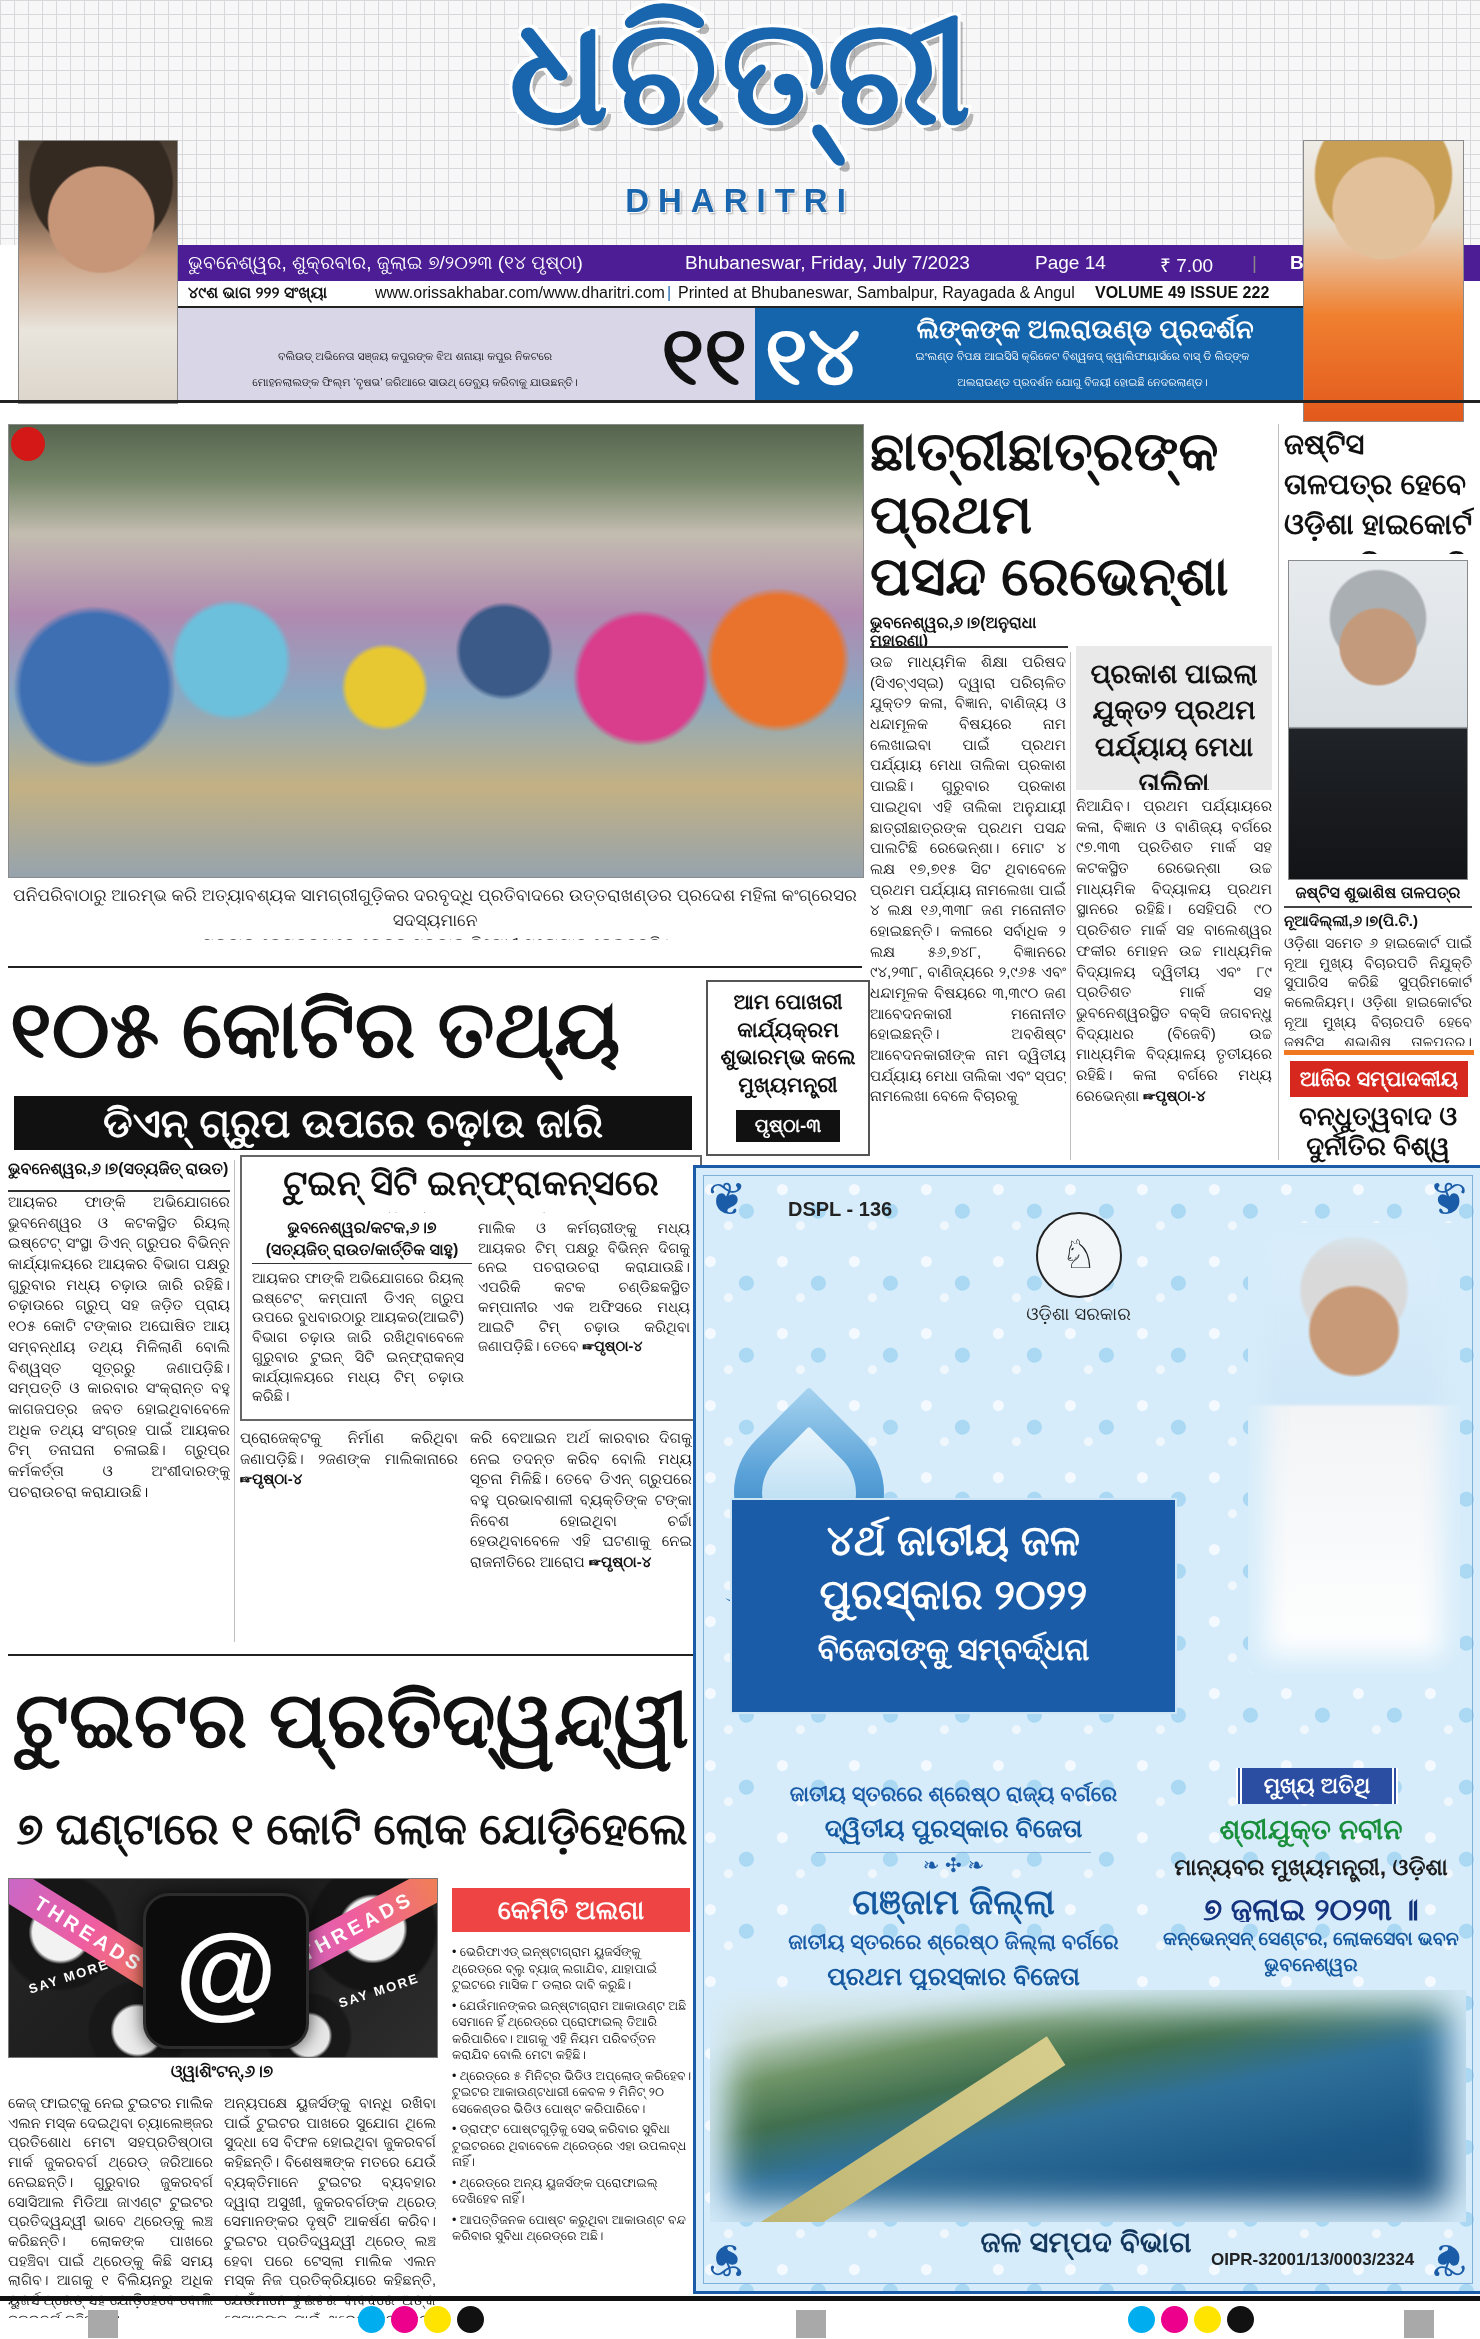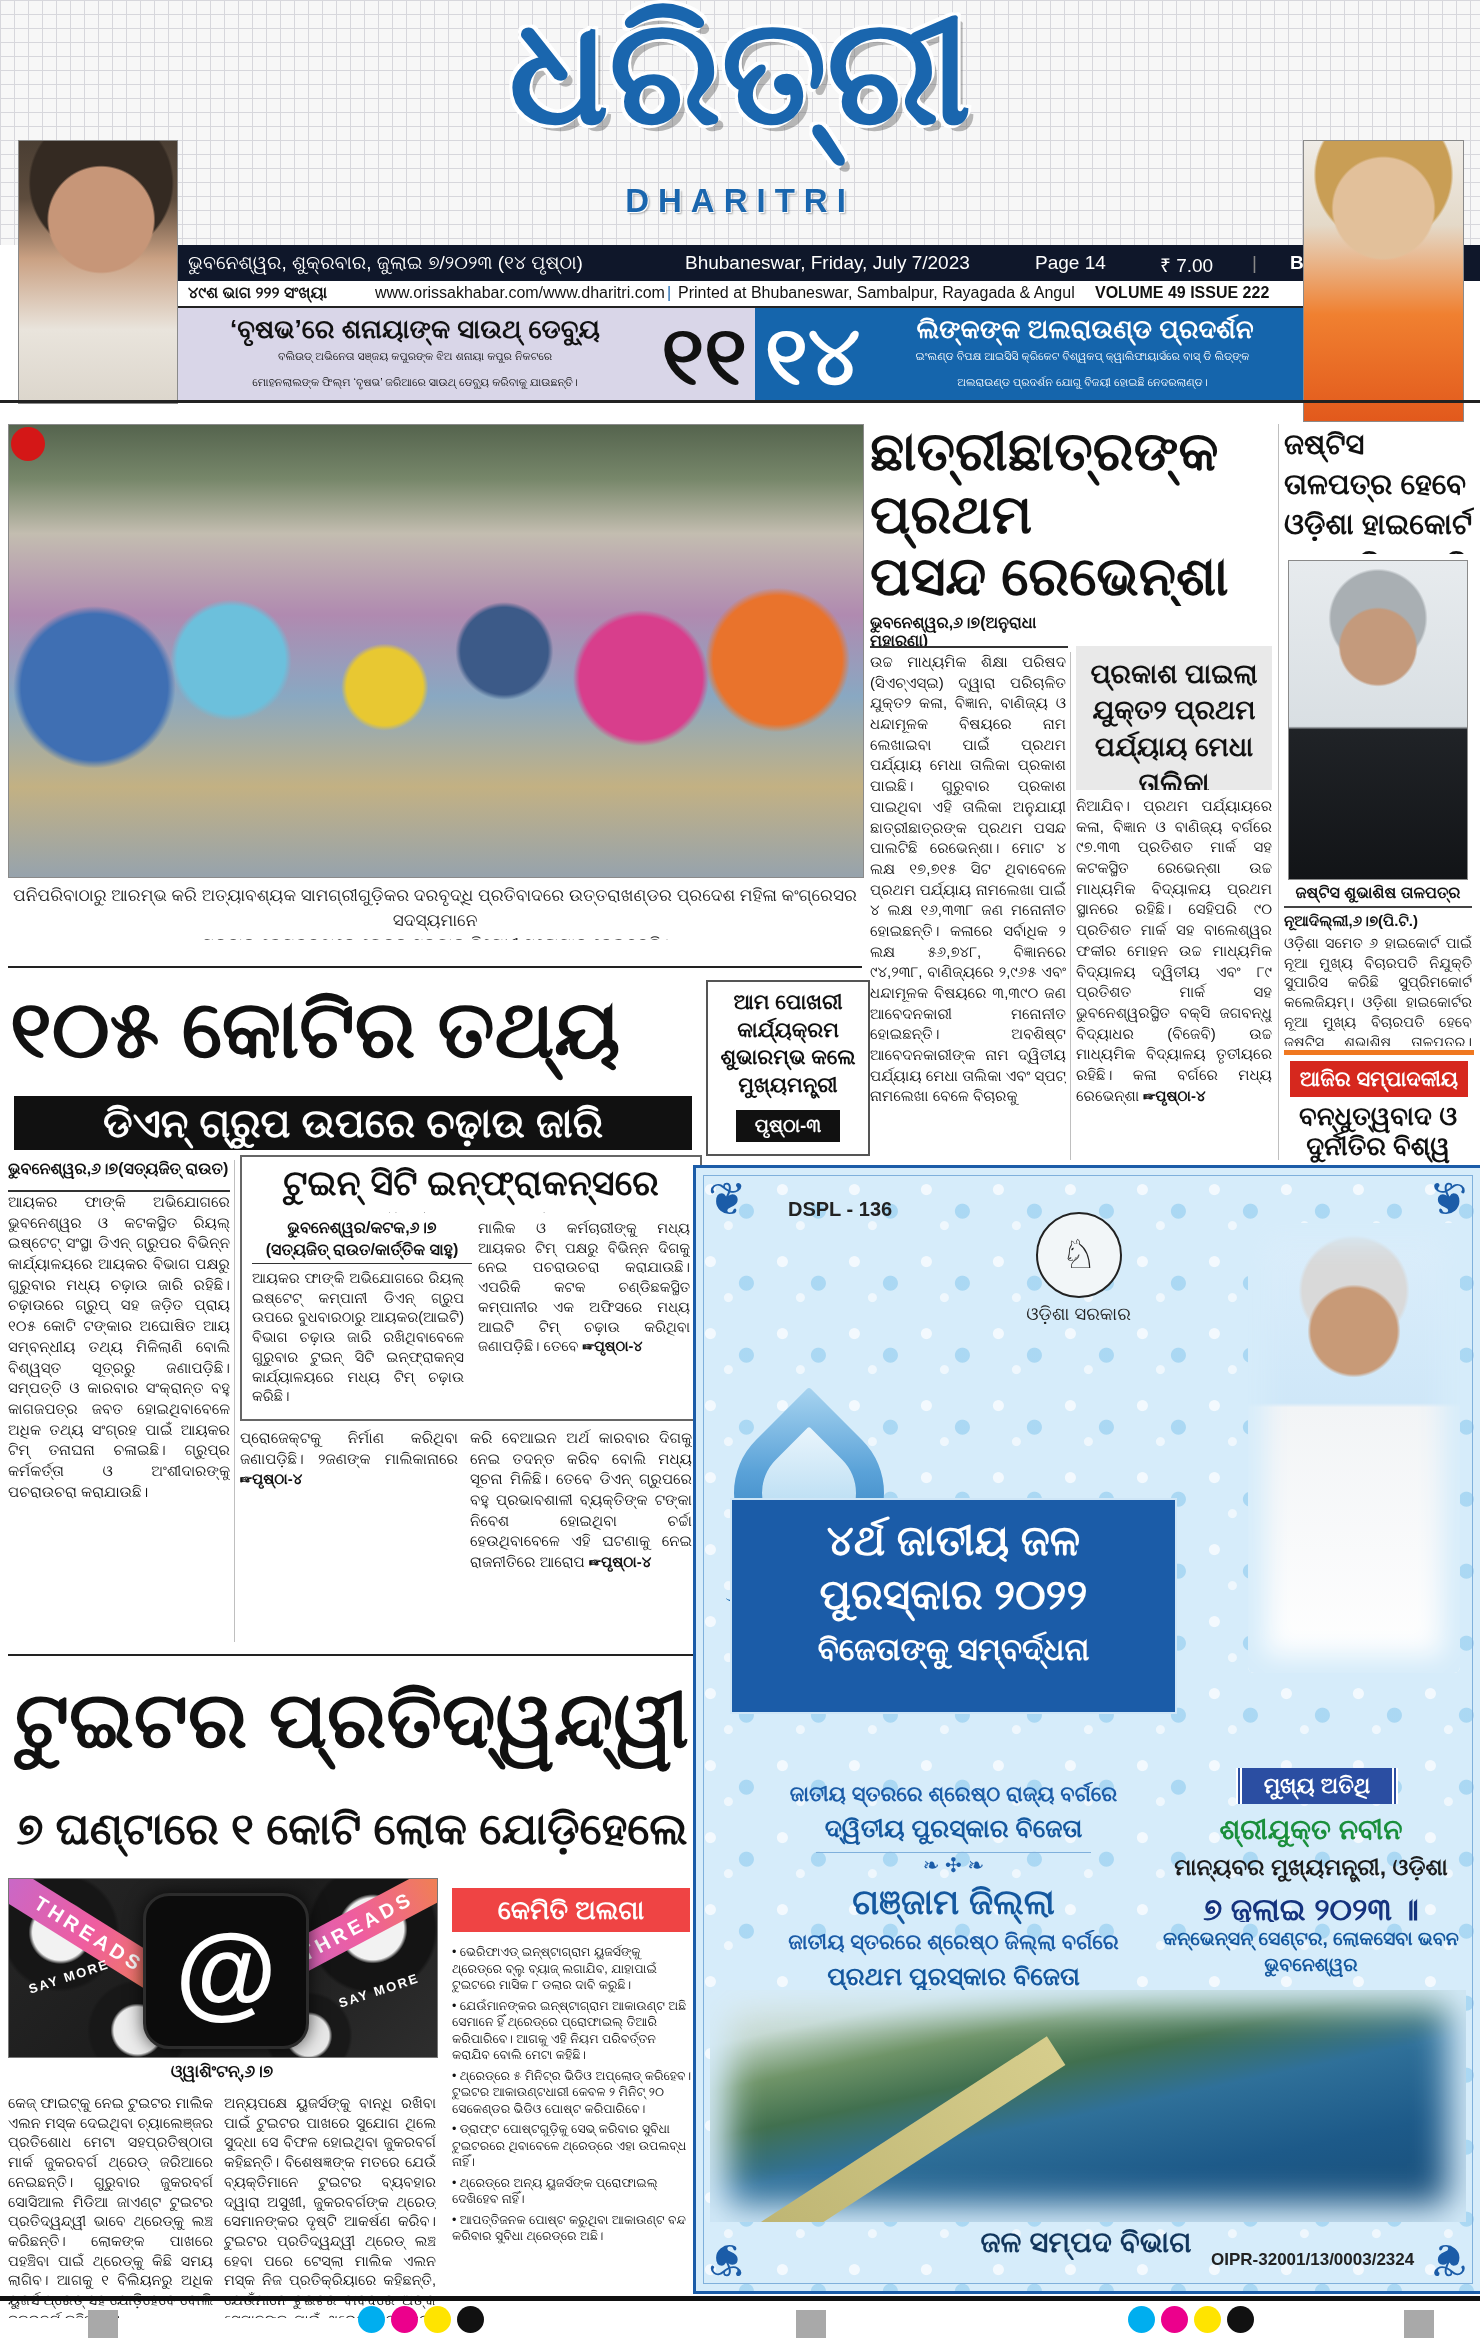--- a/index.html
+++ b/index.html
@@ -12,21 +12,21 @@
   .b{font-weight:bold;}
   
   .grid-bg{background-color:#f7f7f7;
     background-image:linear-gradient(#d7d7dc 1px,transparent 1px),
                      linear-gradient(90deg,#d7d7dc 1px,transparent 1px);
     background-size:14px 14px;}
   .logo-odia{font-size:148px;line-height:1.05;color:#1a66ae;font-weight:bold;
     text-shadow:-3px -3px 0 #fff,3px -3px 0 #fff,-3px 3px 0 #fff,5px 6px 0 rgba(60,60,60,.35);}
   .logo-latin{font-size:33px;letter-spacing:9px;color:#1a66ae;font-weight:bold;
     text-shadow:1px 1px 0 #fff,2px 2px 2px rgba(0,0,0,.3);}
-  .blackbar{background:#0f172a;color:#fff;}
+  .blackbar{background:#4c1d95;color:#fff;}
   .blackbar span{position:absolute;top:7px;font-size:19px;white-space:nowrap;}
   .infoline span{position:absolute;top:0;font-size:16px;white-space:nowrap;}
   .photo{border:1px solid #8a8a8a;}
   .photo-woman{background:
     radial-gradient(circle at 52% 30%,#c79678 0 26%,transparent 27%),
     radial-gradient(circle at 52% 16%,#342a22 0 30%,transparent 31%),
     linear-gradient(180deg,#4a3e33 0%,#5d4c3d 22%,#caa183 45%,#e9e4dc 72%,#dcd6cc 100%);}
   .photo-man{background:
     radial-gradient(circle at 50% 24%,#e2c09a 0 22%,transparent 23%),
     radial-gradient(circle at 50% 12%,#c99e55 0 26%,transparent 27%),
@@ -117,21 +117,20 @@
   <div class="abs infoline" style="left:170px;top:284px;width:1310px;height:20px;">
     <span class="b" style="left:18px;">୪୯ଶ ଭାଗ ୨୨୨ ସଂଖ୍ୟା</span>
     <span style="left:205px;">www.orissakhabar.com/www.dharitri.com</span>
     <span style="left:497px;color:#1a66ae;">|</span>
     <span style="left:508px;">Printed at Bhubaneswar, Sambalpur, Rayagada &amp; Angul</span>
     <span class="b" style="left:925px;">VOLUME 49  ISSUE 222</span>
     <span class="b" style="left:1145px;color:#e02318;">ମୂଲ୍ୟ₹୭/-</span>
   </div>
 
   <div class="abs" style="left:170px;top:306px;width:585px;height:94px;background:#d9d6e8;border-top:2px solid #222;">
-    <div class="abs teaser-h ctr" style="left:20px;top:6px;width:450px;height:32px;">‘ବୃଷଭ’ରେ ଶନାୟାଙ୍କ ସାଉଥ୍ ଡେବ୍ୟୁ</div>
     <div class="abs teaser-t ctr" style="left:10px;top:40px;width:470px;height:26px;">ବଲିଉଡ୍ ଅଭିନେତା ସଞ୍ଜୟ କପୁରଙ୍କ ଝିଅ ଶନାୟା କପୁର ନିକଟରେ</div>
     <div class="abs teaser-t ctr" style="left:10px;top:66px;width:470px;height:26px;">ମୋହନଲାଲଙ୍କ ଫିଲ୍ମ ‘ବୃଷଭ’ ଜରିଆରେ ସାଉଥ୍ ଡେବ୍ୟୁ କରିବାକୁ ଯାଉଛନ୍ତି।</div>
     <div class="abs bignum" style="right:8px;top:2px;width:95px;text-align:right;">୧୧</div>
   </div>
   <div class="abs" style="left:755px;top:306px;width:555px;height:94px;background:#1565ac;color:#fff;border-top:2px solid #222;">
     <div class="abs bignum" style="left:10px;top:2px;width:95px;">୧୪</div>
     <div class="abs teaser-h ctr" style="left:115px;top:6px;width:430px;height:32px;">ଲିଙ୍କଙ୍କ ଅଲରାଉଣ୍ଡ ପ୍ରଦର୍ଶନ</div>
     <div class="abs teaser-t ctr" style="left:105px;top:40px;width:445px;height:26px;">ଇଂଲଣ୍ଡ ବିପକ୍ଷ ଆଇସିସି କ୍ରିକେଟ ବିଶ୍ୱକପ୍ କ୍ୱାଲିଫାୟାର୍ସରେ ବାସ୍ ଡି ଲିଡ୍‌ଙ୍କ</div>
     <div class="abs teaser-t ctr" style="left:105px;top:66px;width:445px;height:26px;">ଅଲରାଉଣ୍ଡ ପ୍ରଦର୍ଶନ ଯୋଗୁ ବିଜୟୀ ହୋଇଛି ନେଦରଲାଣ୍ଡ।</div>
   </div>

